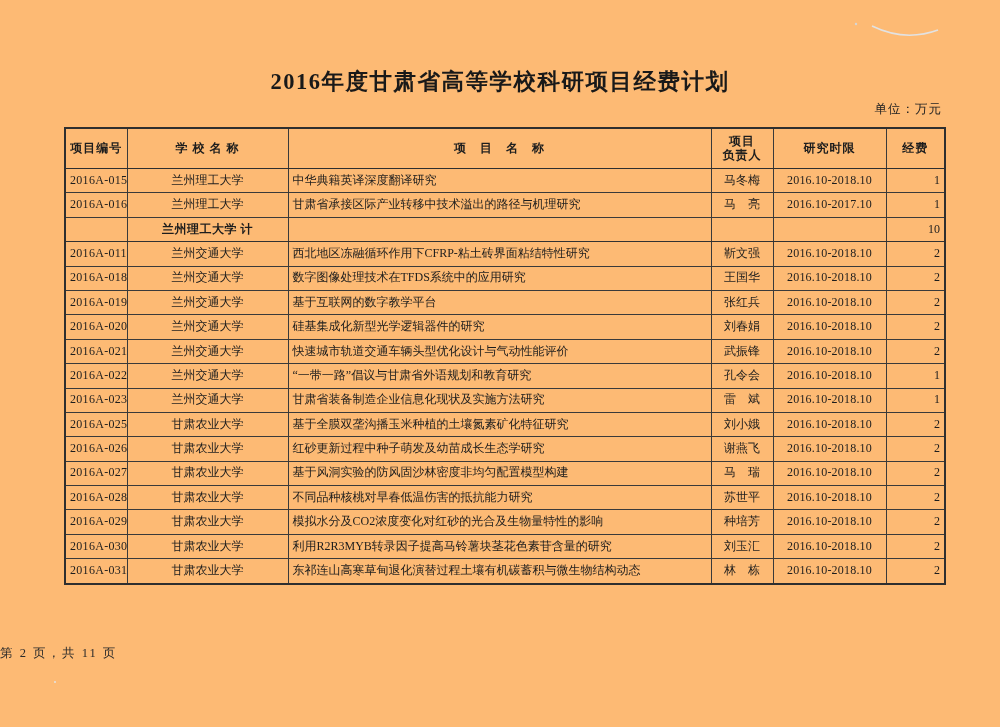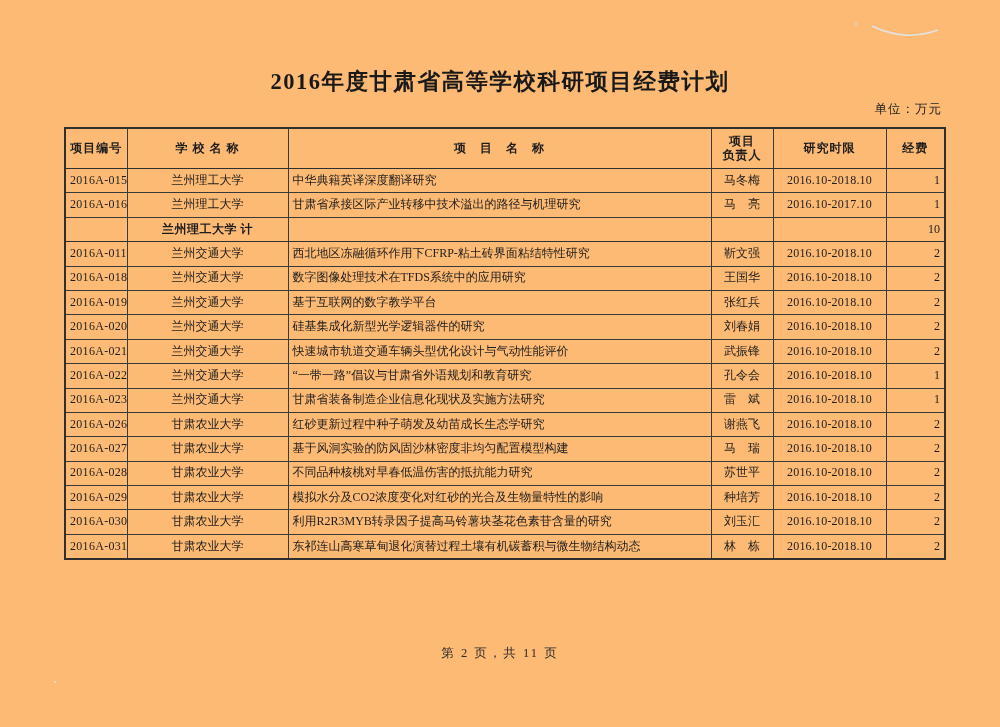--- a/index.html
+++ b/index.html
@@ -71,21 +71,20 @@
   td.cell-leader { text-align: center; }
   td.cell-period { text-align: center; font-size: 11.8px; letter-spacing: 0.2px; margin-left: 34px; }
   td.cell-fund   { text-align: right; padding-right: 8px; font-size: 12px; }
   tr.subtotal td.cell-school { font-weight: bold; letter-spacing: 0.5px; margin-top: 20px; }
   tr.subtotal td { border-top: 1.3px solid #323232; border-bottom: 1.3px solid #323232; }
   .page-footer {
     position: absolute;
     top: 645px;
     left: 0;
     width: 100%;
-    text-align: center;
     font-size: 12.5px;
     letter-spacing: 2px;
     color: #2a2a2a;
   }
   .artifact {
     position: absolute;
     top: 0;
     left: 0;
     pointer-events: none;
   }
@@ -203,20 +202,28 @@
           </tr>
           <tr>
             <td class="cell-code">2016A-023</td>
             <td class="cell-school">兰州交通大学</td>
             <td class="cell-title">甘肃省装备制造企业信息化现状及实施方法研究</td>
             <td class="cell-leader">雷　斌</td>
             <td class="cell-period">2016.10-2018.10</td>
             <td class="cell-fund">1</td>
           </tr>
           <tr>
+            <td class="cell-code">2016A-025</td>
+            <td class="cell-school">甘肃农业大学</td>
+            <td class="cell-title">基于全膜双垄沟播玉米种植的土壤氮素矿化特征研究</td>
+            <td class="cell-leader">刘小娥</td>
+            <td class="cell-period">2016.10-2018.10</td>
+            <td class="cell-fund">2</td>
+          </tr>
+          <tr>
             <td class="cell-code">2016A-026</td>
             <td class="cell-school">甘肃农业大学</td>
             <td class="cell-title">红砂更新过程中种子萌发及幼苗成长生态学研究</td>
             <td class="cell-leader">谢燕飞</td>
             <td class="cell-period">2016.10-2018.10</td>
             <td class="cell-fund">2</td>
           </tr>
           <tr>
             <td class="cell-code">2016A-027</td>
             <td class="cell-school">甘肃农业大学</td>

